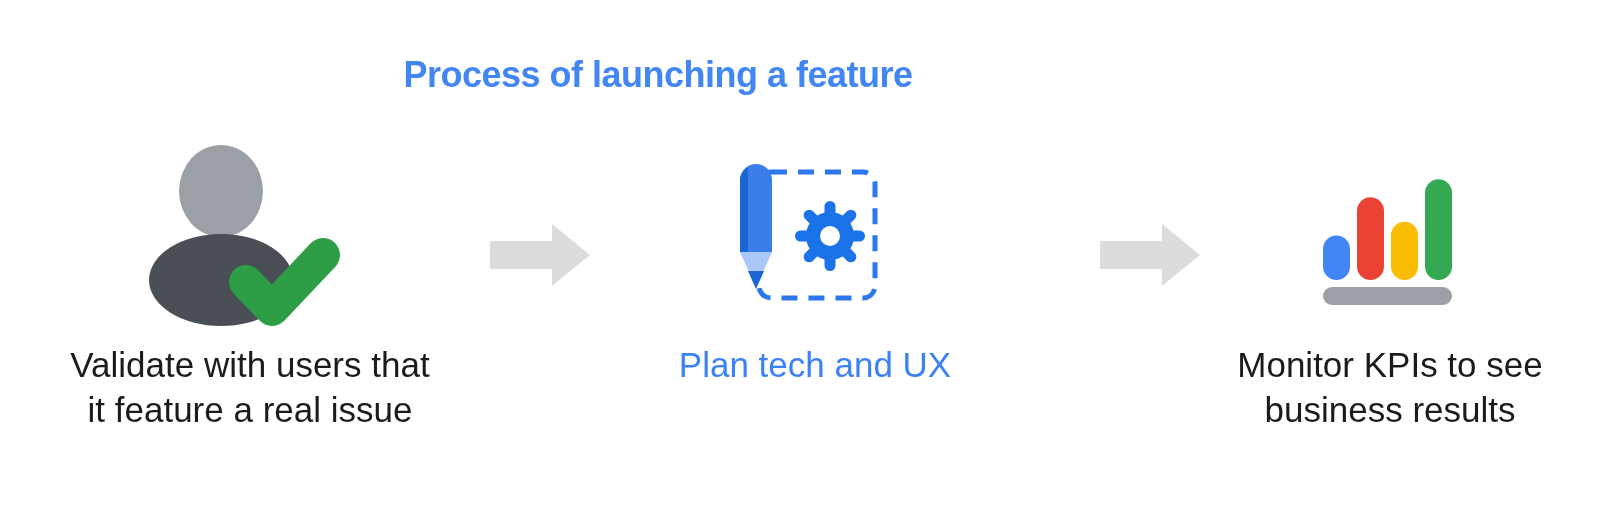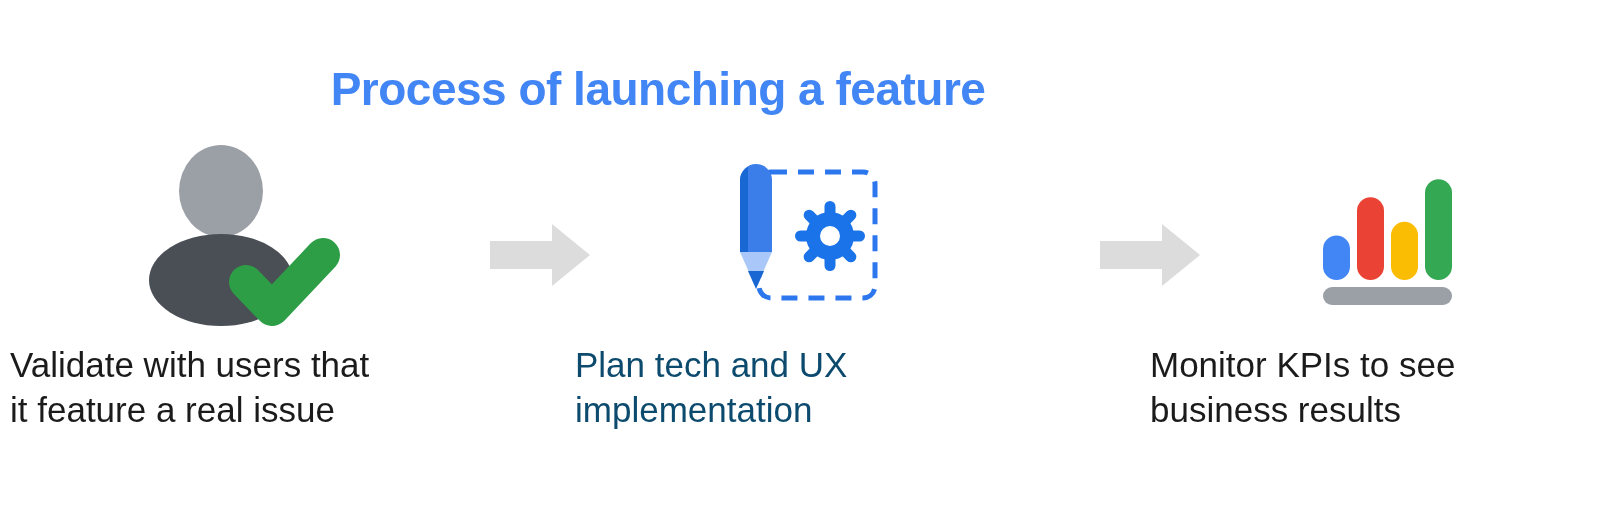--- a/index.html
+++ b/index.html
@@ -22,33 +22,33 @@
     background: #ffffff;
   }
 
   
   #title {
     position: absolute;
     left: 0;
     top: 54px;
     width: 1316px;
     text-align: center;
-    font-size: 46px;
+    font-size: 36px;
     font-weight: bold;
     letter-spacing: -0.5px;
     color: #4285F4;
     white-space: nowrap;
-    margin-top: 8px;
   }
 
   
   .step {
     position: absolute;
     top: 140px;
     width: 480px;
+    text-align: center;
   }
   #step-1 { left: 10px; }
   #step-2 { left: 575px; }
   #step-3 { left: 1150px; }
 
   .icon-box {
     height: 195px;
     display: flex;
     align-items: center;
     justify-content: center;
@@ -131,23 +131,22 @@
               <rect x="-5.5" y="-35" width="11" height="18" rx="5.5"></rect>
               <rect x="-5.5" y="17" width="11" height="18" rx="5.5"></rect>
               <rect x="-35" y="-5.5" width="18" height="11" rx="5.5"></rect>
               <rect x="17" y="-5.5" width="18" height="11" rx="5.5"></rect>
             </g>
           </g>
           <circle cx="0" cy="0" r="10" fill="#ffffff"></circle>
         </g>
       </svg>
     </div>
-    <div class="caption" style="color: #0c4a6e;">
+    <div class="caption" style="color: #3b82f6;">
       <span class="line">Plan tech and UX</span>
-      <span class="line">implementation</span>
     </div>
   </div>
 
   <div class="arrow" id="arrow-2">
     <svg width="100" height="62" viewBox="0 0 100 62" aria-hidden="true">
       <path d="M0 17 L62 17 L62 0 L100 31 L62 62 L62 45 L0 45 Z" fill="#DCDCDC"></path>
     </svg>
   </div>
 
   <div class="step" id="step-3">

